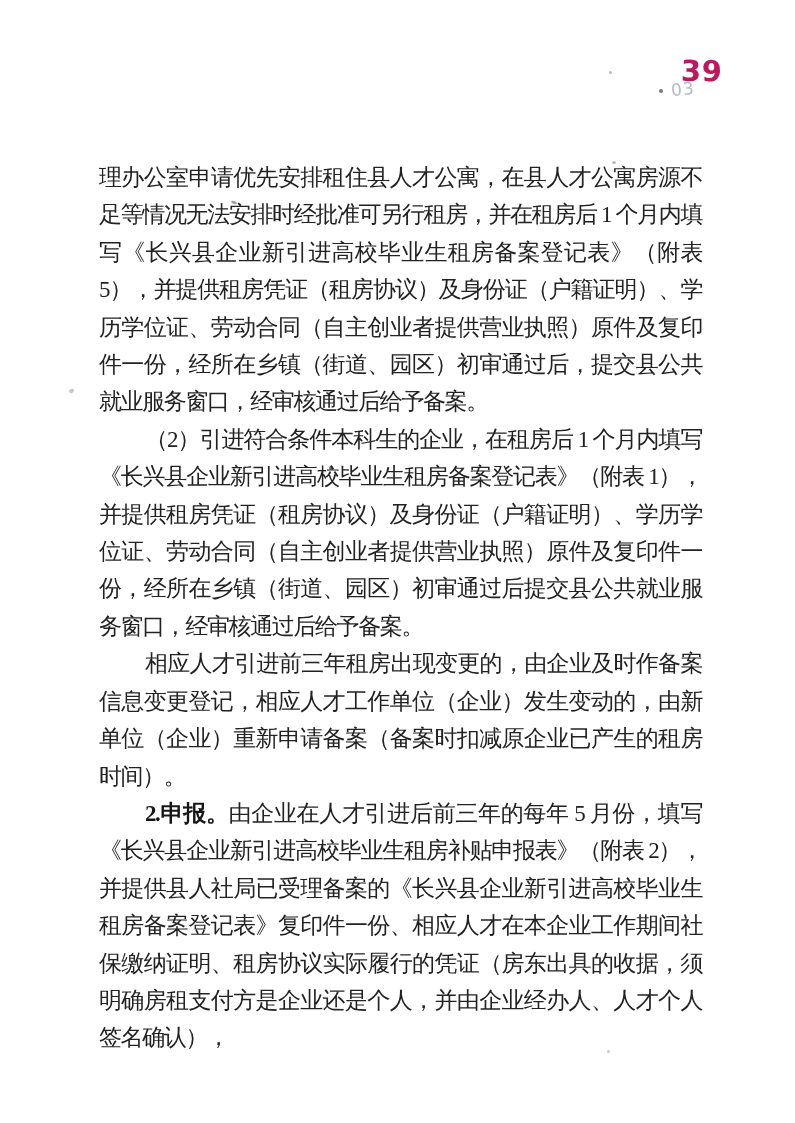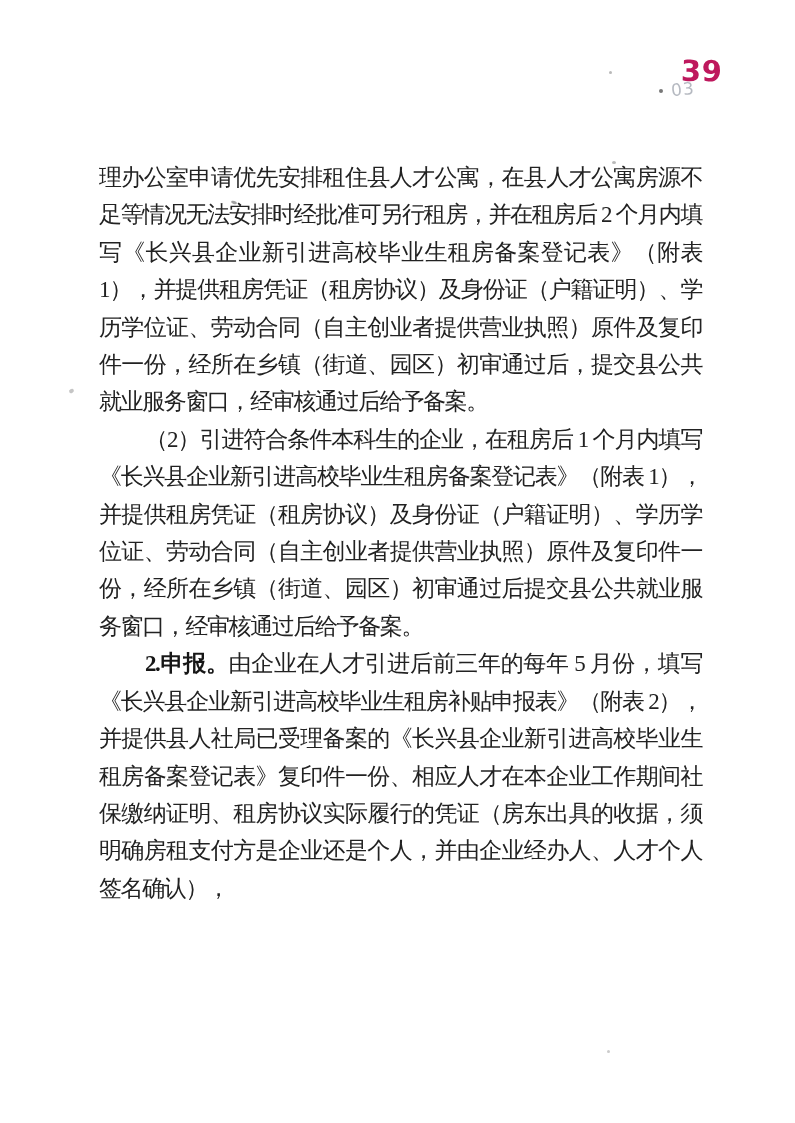--- a/index.html
+++ b/index.html
@@ -101,20 +101,21 @@
 
   <div class="speck s1"></div>
   <div class="speck s2"></div>
   <div class="speck s3"></div>
   <div class="speck s4"></div>
   <div class="speck s5"></div>
   <div class="speck s6"></div>
   <div class="speck s7"></div>
 
   <div class="text-block">
-    <p><b></b><span>理办公室申请优先安排租住县人才公寓，在县人才公寓房源不足等情况无法安排时经批准可另行租房，并在租房后 2 个月内填写《长兴县企业新引进高校毕业生租房备案登记表》（附表 1），并提供租房凭证（租房协议）及身份证（户籍证明）、学历学位证、劳动合同（自主创业者提供营业执照）原件及复印件一份，经所在乡镇（街道、园区）初审通过后，提交县公共就业服务窗口，经审核通过后给予备案。</span></p>
+    <p><b></b><span>理办公室申请优先安排租住县人才公寓，在县人才公寓房源不足等情况无法安排时经批准可另行租房，并在租房后 1 个月内填写《长兴县企业新引进高校毕业生租房备案登记表》（附表 5），并提供租房凭证（租房协议）及身份证（户籍证明）、学历学位证、劳动合同（自主创业者提供营业执照）原件及复印件一份，经所在乡镇（街道、园区）初审通过后，提交县公共就业服务窗口，经审核通过后给予备案。</span></p>
     <p class="indent"><b></b><span>（2）引进符合条件本科生的企业，在租房后 1 个月内填写《长兴县企业新引进高校毕业生租房备案登记表》（附表 1），并提供租房凭证（租房协议）及身份证（户籍证明）、学历学位证、劳动合同（自主创业者提供营业执照）原件及复印件一份，经所在乡镇（街道、园区）初审通过后提交县公共就业服务窗口，经审核通过后给予备案。</span></p>
+    <p class="indent"><b></b><span>相应人才引进前三年租房出现变更的，由企业及时作备案信息变更登记，相应人才工作单位（企业）发生变动的，由新单位（企业）重新申请备案（备案时扣减原企业已产生的租房时间）。</span></p>
     <p class="indent"><b>2.申报。</b><span>由企业在人才引进后前三年的每年 5 月份，填写《长兴县企业新引进高校毕业生租房补贴申报表》（附表 2），并提供县人社局已受理备案的《长兴县企业新引进高校毕业生租房备案登记表》复印件一份、相应人才在本企业工作期间社保缴纳证明、租房协议实际履行的凭证（房东出具的收据，须明确房租支付方是企业还是个人，并由企业经办人、人才个人签名确认），</span></p>
   </div>
 
   <div class="footer-num">- 39 -</div>
 
 </div>
 
 </body></html>

